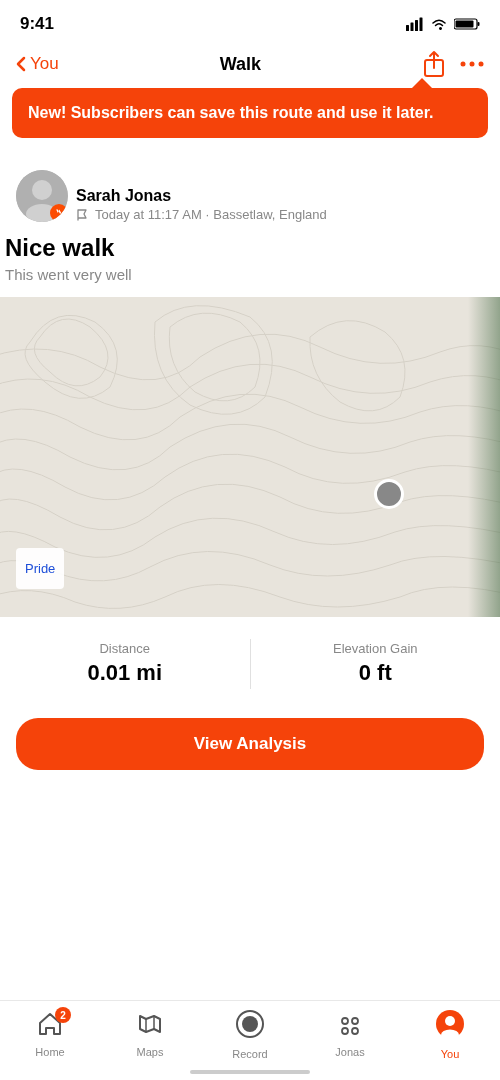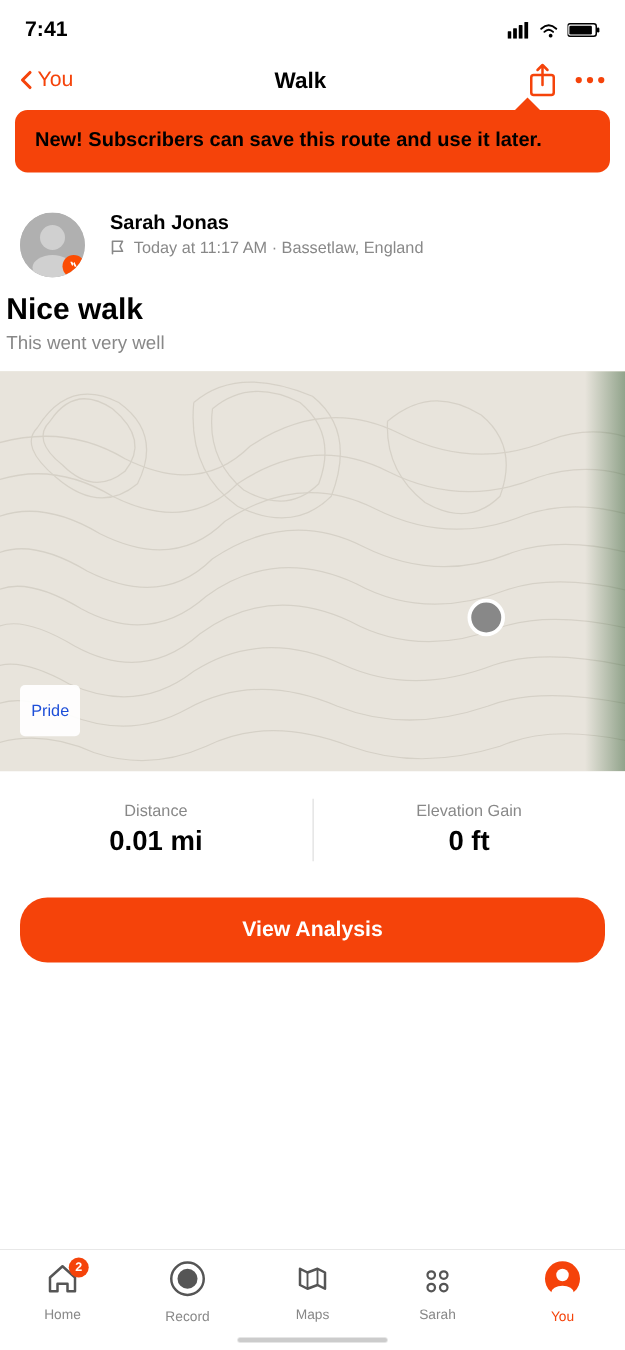--- a/index.html
+++ b/index.html
@@ -72,32 +72,32 @@
       position: absolute;
       top: -10px;
       right: 56px;
       width: 0;
       height: 0;
       border-left: 10px solid transparent;
       border-right: 10px solid transparent;
       border-bottom: 10px solid #f5430a;
     }
     .promo-text {
-      color: #000000;
+      color: #ffffff;
       font-size: 16px;
       font-weight: 600;
       line-height: 1.4;
     }
 
     
     .profile-section {
       display: flex;
-      align-items: flex-start;
+      align-items: flex-end;
       padding: 12px 16px 8px 16px;
-      gap: 20px;
+      gap: 8px;
     }
     .avatar {
       width: 52px;
       height: 52px;
       border-radius: 50%;
       background: #c8c8c8;
       position: relative;
       overflow: hidden;
       flex-shrink: 0;
     }
@@ -307,21 +307,21 @@
     
     .topo-lines {
       width: 100%;
       height: 100%;
     }
   </style>
 </head>
 <body>
 
 <div class="status-bar">
-  <span class="status-time">7:41</span>
+  <span class="status-time">9:41</span>
   <div class="status-icons">
 
     <svg width="18" height="14" viewBox="0 0 18 14">
       <rect x="0" y="8" width="3" height="6" rx="0.5" fill="#000"></rect>
       <rect x="4.5" y="5.5" width="3" height="8.5" rx="0.5" fill="#000"></rect>
       <rect x="9" y="3" width="3" height="11" rx="0.5" fill="#000"></rect>
       <rect x="13.5" y="0.5" width="3" height="13.5" rx="0.5" fill="#000"></rect>
     </svg>
 
     <svg width="18" height="14" viewBox="0 0 18 14">
@@ -448,49 +448,49 @@
       <svg width="26" height="26" viewBox="0 0 26 26" fill="none">
         <path d="M3 12L13 3L23 12V23H17V17H9V23H3Z" stroke="#555" stroke-width="2" fill="none" stroke-linejoin="round"></path>
       </svg>
       <span class="tab-badge">2</span>
     </div>
     <span class="tab-label">Home</span>
   </div>
 
   <div class="tab-item">
     <div class="tab-icon">
-      <svg width="30" height="30" viewBox="0 0 30 30">
-        <circle cx="15" cy="15" r="13" stroke="#555" stroke-width="2" fill="none"></circle>
-        <circle cx="15" cy="15" r="8" fill="#555"></circle>
-      </svg>
-    </div>
-    <span class="tab-label">Record</span>
-  </div>
-
-  <div class="tab-item">
-    <div class="tab-icon">
       <svg width="26" height="26" viewBox="0 0 26 26" fill="none">
         <path d="M3 5L9 8L17 5L23 8V21L17 18L9 21L3 18Z" stroke="#555" stroke-width="2" fill="none" stroke-linejoin="round"></path>
         <line x1="9" y1="8" x2="9" y2="21" stroke="#555" stroke-width="1.5"></line>
         <line x1="17" y1="5" x2="17" y2="18" stroke="#555" stroke-width="1.5"></line>
       </svg>
     </div>
     <span class="tab-label">Maps</span>
+  </div>
+
+  <div class="tab-item">
+    <div class="tab-icon">
+      <svg width="30" height="30" viewBox="0 0 30 30">
+        <circle cx="15" cy="15" r="13" stroke="#555" stroke-width="2" fill="none"></circle>
+        <circle cx="15" cy="15" r="8" fill="#555"></circle>
+      </svg>
+    </div>
+    <span class="tab-label">Record</span>
   </div>
 
   <div class="tab-item">
     <div class="tab-icon">
       <svg width="26" height="26" viewBox="0 0 26 26" fill="none">
         <circle cx="8" cy="10" r="3" stroke="#555" stroke-width="1.8"></circle>
         <circle cx="18" cy="10" r="3" stroke="#555" stroke-width="1.8"></circle>
         <circle cx="8" cy="20" r="3" stroke="#555" stroke-width="1.8"></circle>
         <circle cx="18" cy="20" r="3" stroke="#555" stroke-width="1.8"></circle>
       </svg>
     </div>
-    <span class="tab-label">Sarah</span>
+    <span class="tab-label">Jonas</span>
   </div>
 
   <div class="tab-item">
     <div class="tab-icon">
       <svg width="30" height="30" viewBox="0 0 30 30">
         <circle cx="15" cy="15" r="14" fill="#f5430a"></circle>
         <circle cx="15" cy="12" r="5" fill="#fff"></circle>
         <ellipse cx="15" cy="26" rx="9" ry="5.5" fill="#fff"></ellipse>
       </svg>
     </div>

